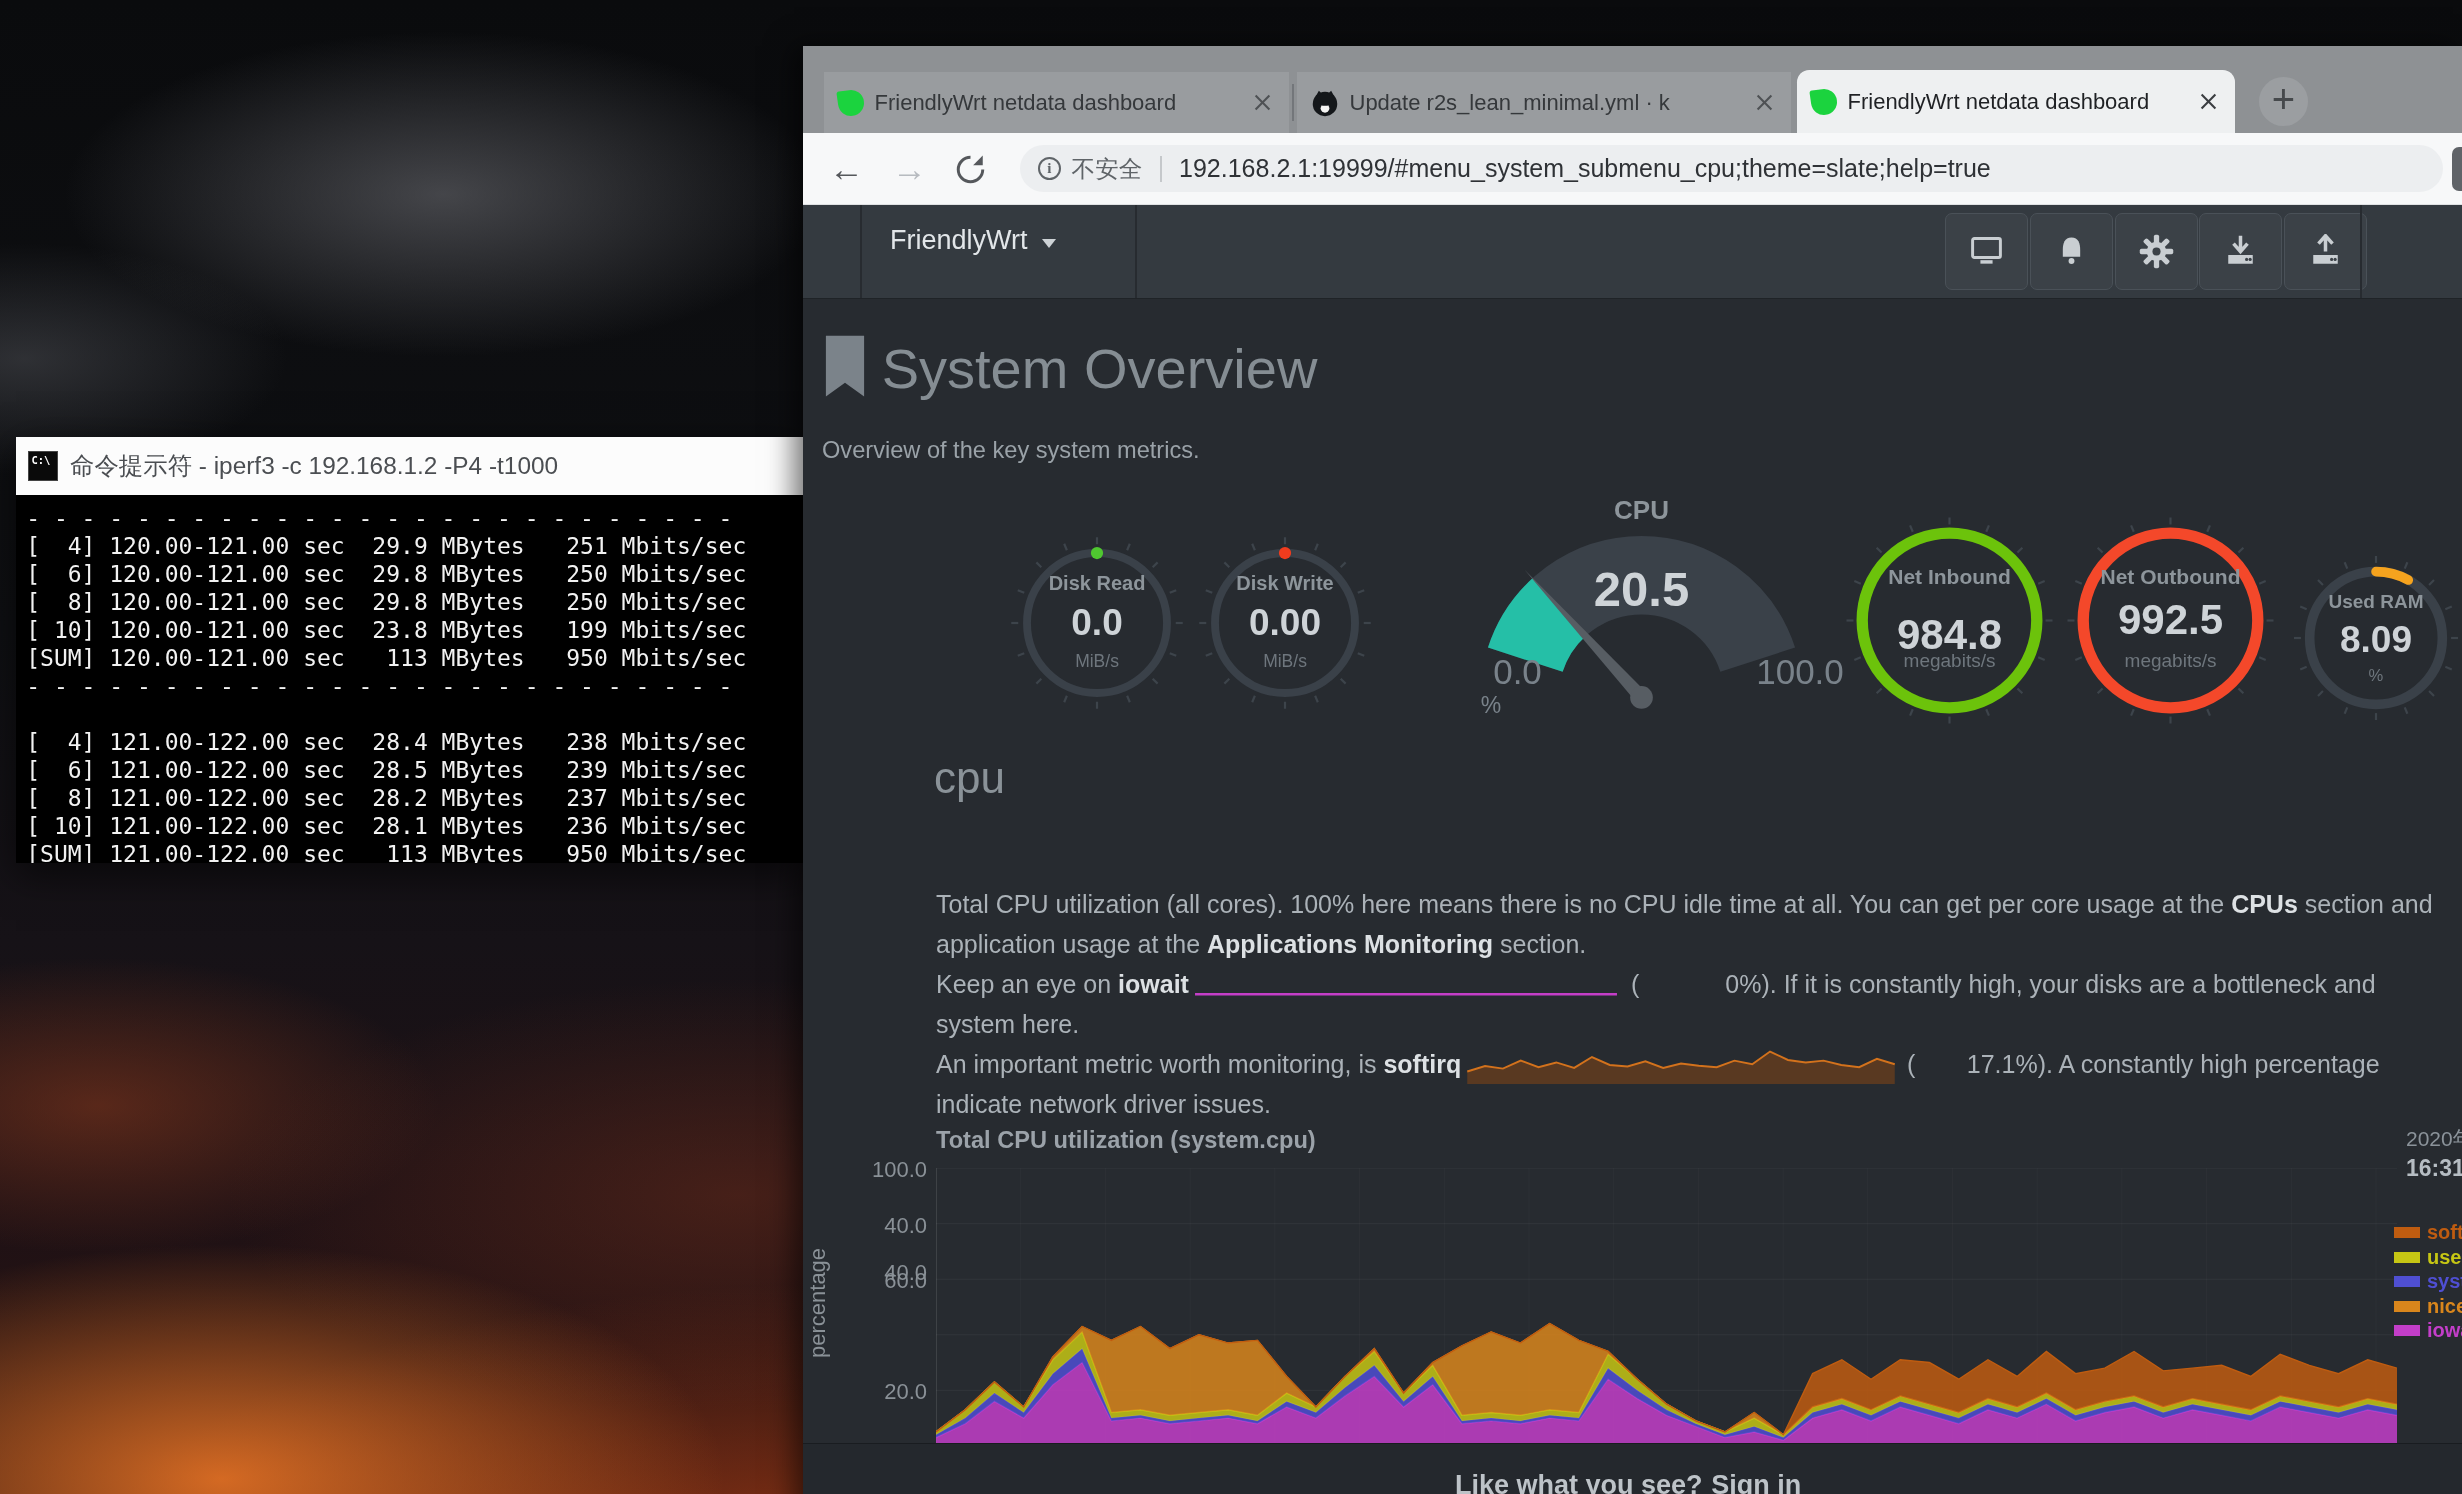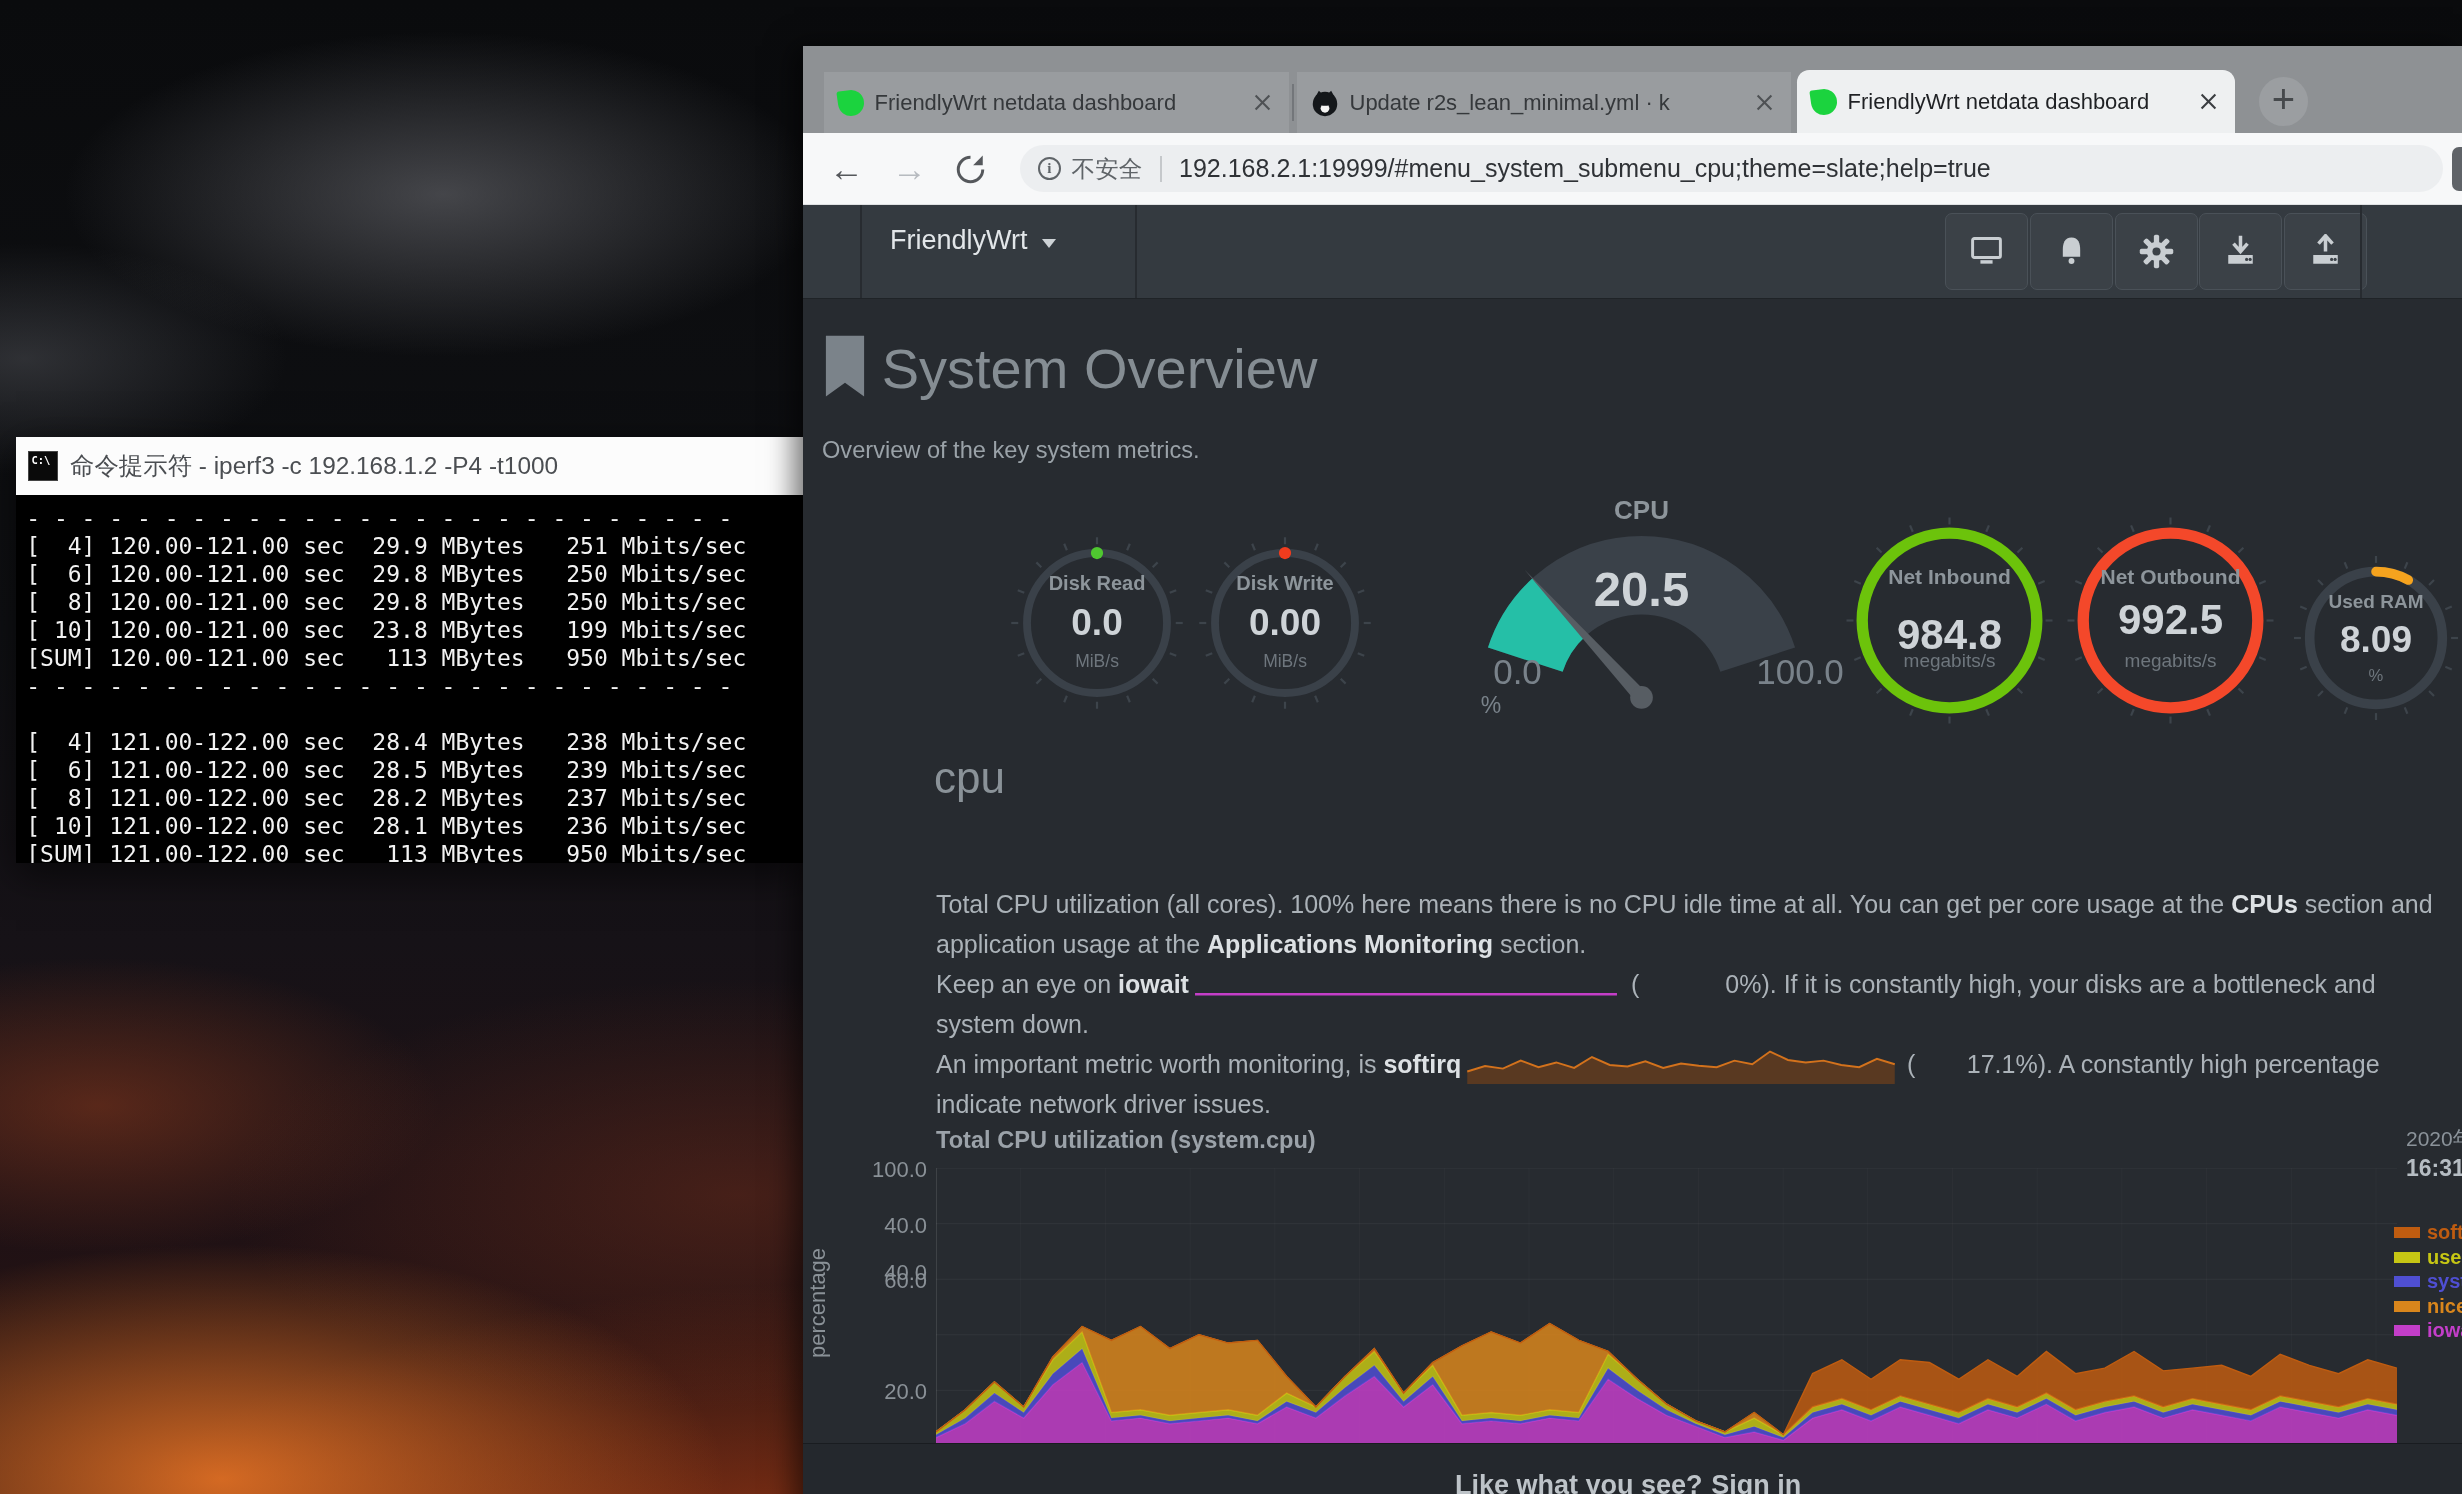--- a/index.html
+++ b/index.html
@@ -386,21 +386,21 @@
   </div>
 
   <div id="section-heading" class="abs">cpu</div>
 
   <div id="para" class="abs">
     <div class="pline"><span>Total CPU utilization (all cores). 100% here means there is no CPU idle time at all. You can get per core usage at the </span><b>CPUs</b><span> section and</span></div>
     <div class="pline"><span>application usage at the </span><b>Applications Monitoring</b><span> section.</span></div>
     <div class="pline"><span>Keep an eye on </span><b>iowait</b><svg id="spark-iowait" class="spark" width="428" height="31" viewBox="0 0 490 36">
           <line x1="0" y1="27" x2="490" y2="27" stroke="#c43ec8" stroke-width="3"></line>
         </svg><span> (</span><span class="pval">0</span><span>%). If it is constantly high, your disks are a bottleneck and</span></div>
-    <div class="pline"><span>system down.</span></div>
+    <div class="pline"><span>system here.</span></div>
     <div class="pline"><span>An important metric worth monitoring, is </span><b>softirq</b><svg id="spark-softirq" class="spark" width="432" height="38" viewBox="0 0 495 44">
           <path d="M0.0,28.4 L20.6,22.1 L41.3,25.0 L61.9,15.8 L82.5,23.4 L103.1,17.9 L123.8,24.2 L144.4,11.6 L165.0,20.8 L185.6,22.5 L206.3,16.6 L226.9,24.2 L247.5,19.2 L268.1,21.7 L288.8,23.4 L309.4,15.8 L330.0,20.0 L350.6,5.3 L371.3,15.0 L391.9,17.9 L412.5,15.8 L433.1,20.8 L453.8,23.4 L474.4,13.7 L495.0,20.0 L495,44 L0,44 Z" fill="rgba(150,75,15,0.45)"></path>
           <path d="M0.0,28.4 L20.6,22.1 L41.3,25.0 L61.9,15.8 L82.5,23.4 L103.1,17.9 L123.8,24.2 L144.4,11.6 L165.0,20.8 L185.6,22.5 L206.3,16.6 L226.9,24.2 L247.5,19.2 L268.1,21.7 L288.8,23.4 L309.4,15.8 L330.0,20.0 L350.6,5.3 L371.3,15.0 L391.9,17.9 L412.5,15.8 L433.1,20.8 L453.8,23.4 L474.4,13.7 L495.0,20.0" fill="none" stroke="#d3721c" stroke-width="2.2"></path>
         </svg><span> (</span><span class="pval">17.1</span><span>%). A constantly high percentage</span></div>
     <div class="pline"><span>indicate network driver issues.</span></div>
   </div>
 
   <div id="chart-title" class="abs">Total CPU utilization (system.cpu)</div>
   <div id="ylabel" class="abs">percentage</div>
   <div class="ytick" style="top:1111px;">100.0</div>

